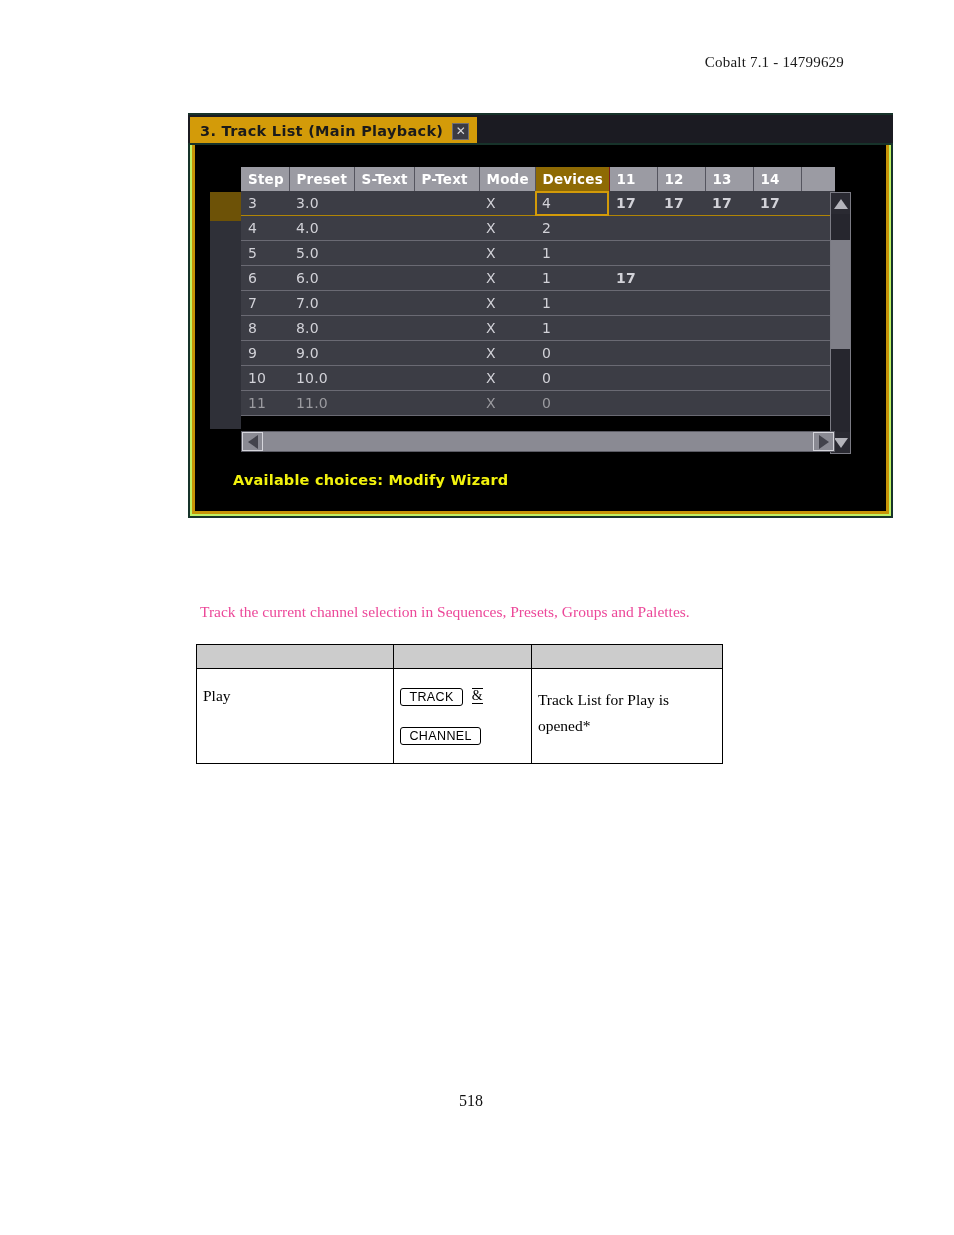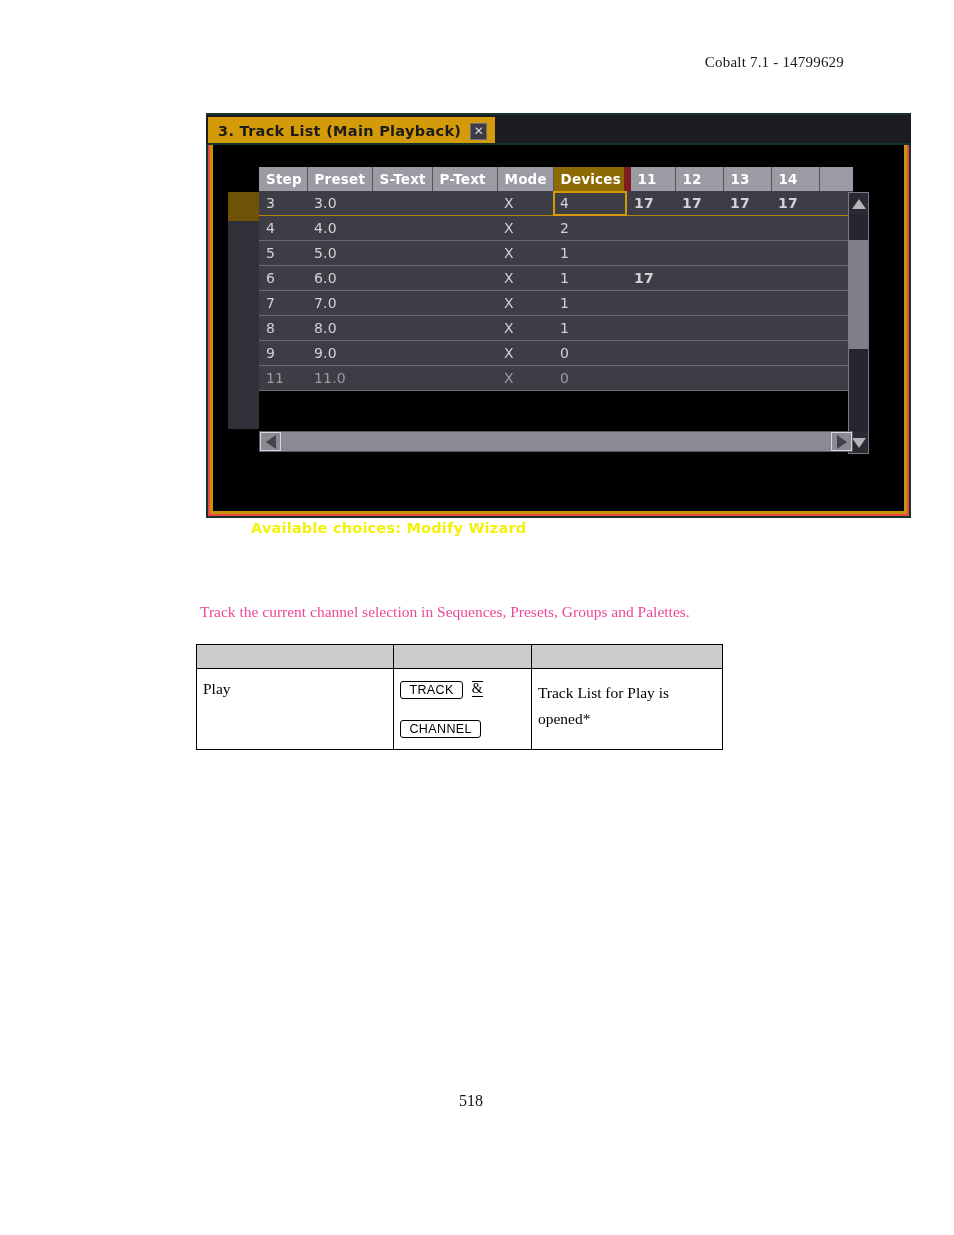--- a/index.html
+++ b/index.html
@@ -24,21 +24,21 @@
     font-family: "Liberation Serif", serif;
     font-size: 15px;
     color: #1a1a1a;
     letter-spacing: 0.2px;
     white-space: nowrap;
   }
 
   
   .dialog-wrap {
     position: absolute;
-    left: 206px;
+    left: 188px;
     top: 113px;
     width: 601px;
     height: 405px;
     background: #0a0a0a;
   }
 
   
   .dialog-titlebar-row {
     position: absolute;
     left: 0;
@@ -83,21 +83,21 @@
 
   
   .dialog-body {
     position: absolute;
     left: 0;
     top: 30px;
     width: 705px;
     height: 375px;
     box-sizing: border-box;
     border: 2px solid #17332a;
-    background: #ef4444;
+    background: #bef264;
   }
   .dialog-inner {
     position: absolute;
     left: 2px;
     top: 0px;
     right: 2px;
     bottom: 2px;
     box-sizing: border-box;
     border: 3px solid #c79407;
     border-top: none;
@@ -146,21 +146,21 @@
     text-align: left;
     padding: 4px 0 4px 7px;
     height: 17px;
     border-right: 1px solid #55555f;
     box-sizing: border-box;
     letter-spacing: 0.2px;
     white-space: nowrap;
   }
   table.track-grid th.col-devices {
     background: #8e6a04;
-    border-right: 7px solid #7f1d1d;
+    border-right: 1px solid #7f1d1d;
   }
   table.track-grid th.col-blank {
     background: #9b9ba3;
     border-right: none;
   }
   table.track-grid td {
     background: #3c3d45;
     color: #d2d2d8;
     font-size: 14px;
     padding: 4px 0 4px 7px;
@@ -271,21 +271,20 @@
   .status-line {
     position: absolute;
     left: 38px;
     top: 327px;
     font-family: "DejaVu Sans", sans-serif;
     font-size: 14.5px;
     font-weight: 600;
     color: #f2f20d;
     letter-spacing: 0.2px;
     white-space: nowrap;
-    margin-top: 48px;
   }
 
   
   .body-paragraph {
     position: absolute;
     left: 200px;
     top: 603px;
     font-family: "Liberation Serif", serif;
     font-size: 15.5px;
     color: #ec4899;
@@ -298,21 +297,21 @@
     left: 196px;
     top: 644px;
     width: 527px;
     border-collapse: collapse;
     font-family: "Liberation Serif", serif;
     font-size: 15.5px;
   }
   table.key-table td {
     border: 1px solid #000000;
     vertical-align: top;
-    padding: 11px 6px;
+    padding: 18px 6px;
     box-sizing: border-box;
   }
   table.key-table tr.hdr td {
     background: #cccccc;
     height: 24px;
     padding: 0;
   }
   td.kt-c1 { width: 188px; }
   td.kt-c2 { width: 131px; }
   td.kt-c3 { width: 182px; }
@@ -482,20 +481,33 @@
               <td>1</td>
               <td class="bright"></td>
               <td class="bright"></td>
               <td class="bright"></td>
               <td class="bright"></td>
               <td></td>
             </tr>
             <tr>
               <td>9</td>
               <td>9.0</td>
+              <td></td>
+              <td></td>
+              <td>X</td>
+              <td>0</td>
+              <td class="bright"></td>
+              <td class="bright"></td>
+              <td class="bright"></td>
+              <td class="bright"></td>
+              <td></td>
+            </tr>
+            <tr>
+              <td>10</td>
+              <td>10.0</td>
               <td></td>
               <td></td>
               <td>X</td>
               <td>0</td>
               <td class="bright"></td>
               <td class="bright"></td>
               <td class="bright"></td>
               <td class="bright"></td>
               <td></td>
             </tr>

